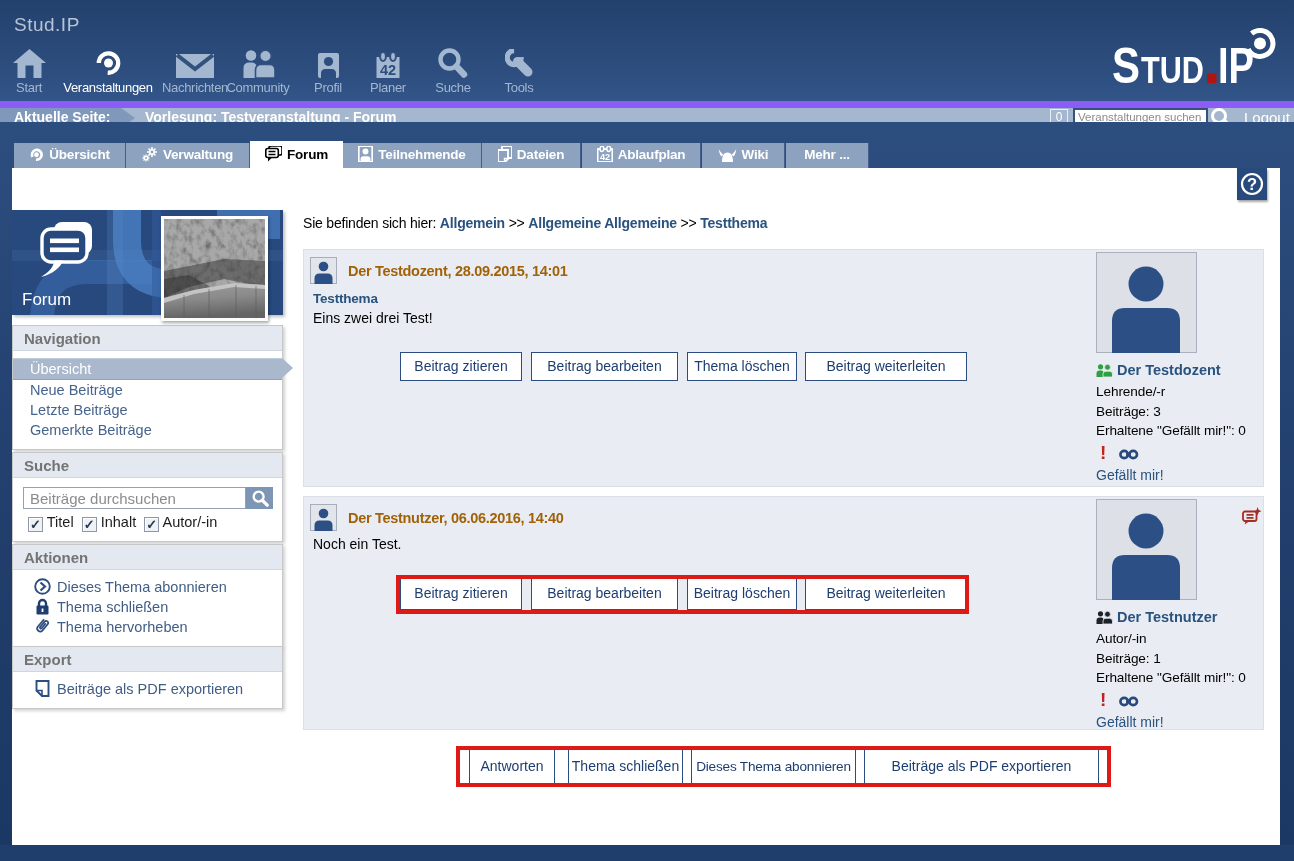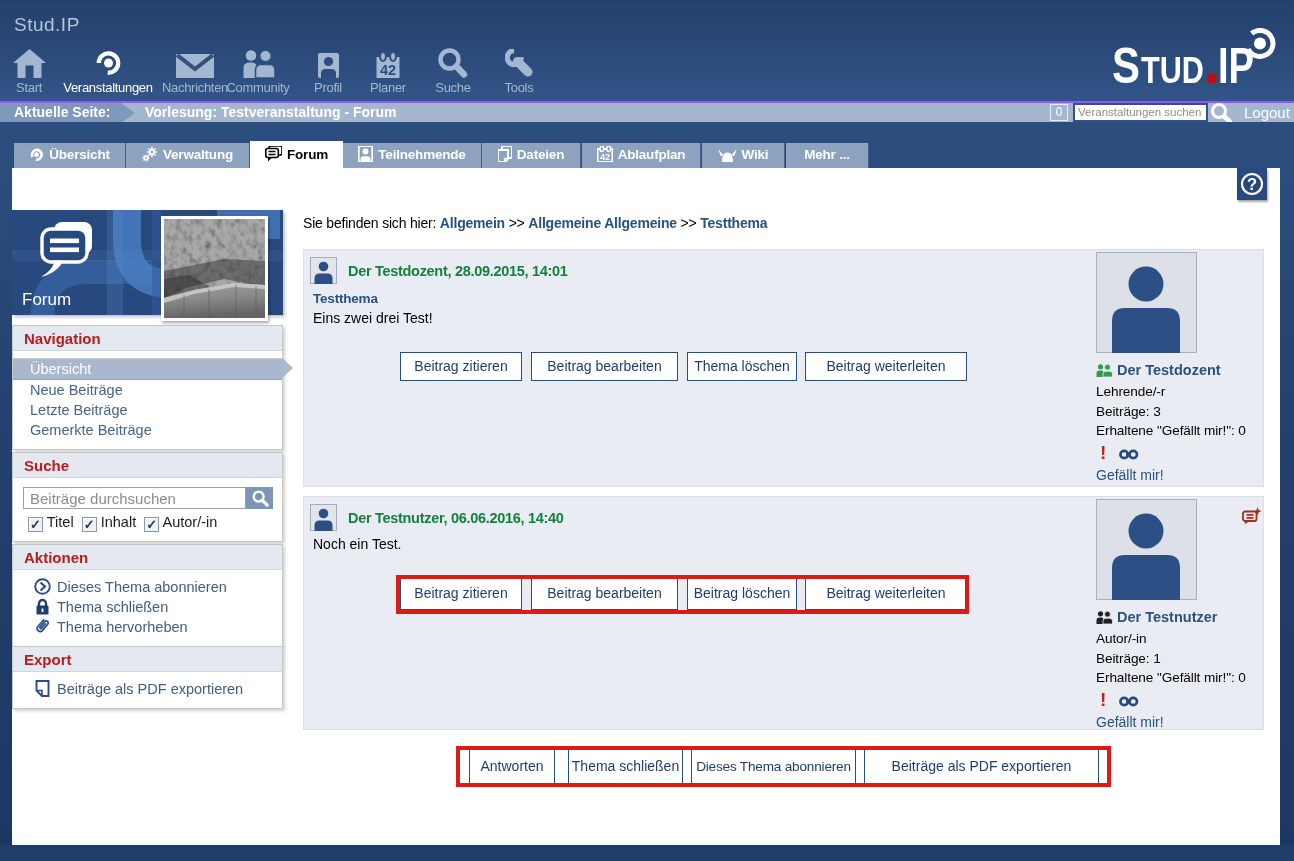--- a/index.html
+++ b/index.html
@@ -12,21 +12,21 @@
   background:linear-gradient(to bottom,#24416d 0%,#2d4e7f 58%,#36588e 90%,#34548a 94%,#233f6c 100%); }
 #brand { position:absolute; left:14px; top:14px; font-size:19px; color:#b6c4d8; letter-spacing:0.5px; font-weight:normal; }
 .navitem { position:absolute; top:45px; text-align:center; color:#a3b7d0; }
 .navitem .lbl { display:block; margin-top:2px; font-size:13px; letter-spacing:-0.3px; }
 .navitem.active { color:#ffffff; }
 .navitem svg { display:block; margin:0 auto; }
 .ibx { height:33px; display:flex; align-items:flex-end; justify-content:center; }
 
 
 #crumbbar { position:absolute; left:0; top:101px; width:1294px; height:21px;
-  background:#a5b7ce; border-top:2px solid #8b5cf6; }
+  background:#a5b7ce; border-top:7px solid #8b5cf6; }
 #crumbleft { position:absolute; left:0; top:0; width:121px; height:20px; background:#8098ba; }
 #crumbarrow { position:absolute; left:121px; top:0; width:0; height:0;
   border-left:14px solid #8098ba; border-top:10px solid transparent; border-bottom:10px solid transparent; }
 #crumbbar .ct { position:absolute; top:0; height:20px; line-height:19px; color:#ffffff; font-weight:bold; font-size:14px; }
 #zerobox { position:absolute; left:1050px; top:1px; width:18px; height:17px; border:1px solid #e8edf3; color:#fff; font-size:12px; text-align:center; line-height:15px; }
 #qsearch { position:absolute; left:1073px; top:0px; width:135px; height:19px; border:2px solid #36517c; background:#fff; color:#8c8c8c; font-size:11.5px; line-height:15px; padding-left:3px; font-family:"Liberation Sans",sans-serif; }
 #logout { position:absolute; left:1244px; top:0; color:#fff; font-size:15px; line-height:20px; }
 
 
 #page { position:absolute; left:0; top:122px; width:1294px; height:739px;
@@ -41,39 +41,39 @@
 
 #helpbtn { position:absolute; left:1237px; top:168px; width:30px; height:32px; background:#28497c; text-align:center; padding-top:4px; box-shadow:1px 2px 2px rgba(0,0,0,0.35); }
 
 
 #sidebar { position:absolute; left:12px; top:210px; width:271px; }
 #sbheader { position:absolute; left:0; top:0; width:271px; height:105px; background:#2a5190; overflow:hidden; box-shadow:2px 2px 3px rgba(0,0,0,0.25); }
 #sbphoto { position:absolute; left:149px; top:6px; width:107px; height:105px; background:#fdfdfd; padding:3px; box-shadow:1px 2px 3px rgba(0,0,0,0.35); z-index:5; }
 #forumtitle { position:absolute; left:10px; top:80px; color:#fff; font-size:17px; z-index:4; }
 #bubbleicon { position:absolute; left:28px; top:12px; z-index:4; }
 .sbbox { position:absolute; left:0; width:271px; background:#fff; border:1px solid #c8c8c8; box-shadow:2px 2px 3px rgba(0,0,0,0.18); }
-.sbhead { background:#e4e9f1; border-bottom:1px solid #cfd6e0; font-weight:bold; color:#b91c1c; font-size:15px; padding:4px 10px 4px 11px; height:25px; line-height:17px; }
+.sbhead { background:#e4e9f1; border-bottom:1px solid #cfd6e0; font-weight:bold; color:#737373; font-size:15px; padding:4px 10px 4px 11px; height:25px; line-height:17px; }
 .sbnav { padding:7px 0 9px 0; }
 .sbnav a { display:block; font-size:14.5px; color:#46648c; padding:2px 0 2px 17px; line-height:16px; text-decoration:none; }
 .sbsel { position:relative; background:#a9b8cc; border-top:1px solid #c2cdda; border-bottom:1px solid #8fa2b9; }
 .sbsel a { color:#ffffff !important; }
 .sbsel:after { content:""; position:absolute; right:-11px; top:-1px; width:0; height:0;
   border-left:11px solid #a9b8cc; border-top:10px solid transparent; border-bottom:10px solid transparent; }
 .sbact { padding:7px 0 9px 0; }
 .sbact a { display:block; font-size:14.5px; color:#3f5d85; padding:2px 0 2px 44px; line-height:16px; text-decoration:none; position:relative; }
 .sbact a svg { position:absolute; left:21px; top:1px; }
 .cb { display:inline-block; width:15px; height:15px; border:1px solid #8d97a5; background:#eef1f6; box-shadow:inset 1px 1px 0 #fff; vertical-align:-2px; text-align:center; line-height:13px; font-size:13px; color:#2c3a4d; font-weight:bold; }
 
 
 #main { position:absolute; left:303px; top:215px; width:962px; }
 #crumbs { font-size:14px; color:#000; letter-spacing:-0.2px; }
 #crumbs b { color:#29527e; }
 .post { position:absolute; left:0; width:961px; background:#e9edf3; border:1px solid #dadfe8; }
 .avatar30 { position:absolute; left:6px; top:7px; width:27px; height:27px; }
-.pname { position:absolute; left:44px; top:13px; font-size:14.5px; font-weight:bold; color:#15803d; letter-spacing:-0.3px; }
+.pname { position:absolute; left:44px; top:13px; font-size:14.5px; font-weight:bold; color:#a16207; letter-spacing:-0.3px; }
 .ptitle { position:absolute; left:9px; font-size:13.5px; font-weight:bold; color:#29527e; letter-spacing:-0.2px; }
 .pbody { position:absolute; left:9px; font-size:14px; color:#000; }
 .btnrow { position:absolute; font-size:0; }
 .btn { display:inline-block; white-space:nowrap; height:29px; line-height:27px; background:#fff; border:1px solid #2c4d7f; color:#1e3e70; font-size:14px; text-align:center; vertical-align:top; }
 .redbox { position:absolute; border:4px solid #dd1a15; }
 .ucol { position:absolute; left:792px; top:2px; width:175px; }
 .uname { font-size:14.5px; font-weight:bold; color:#29527e; margin-top:5px; line-height:17px; }
 .uname svg { vertical-align:-2px; margin-right:4px; }
 .uline { font-size:13.6px; color:#000; line-height:19.7px; white-space:nowrap; letter-spacing:-0.1px; }
 .ulike { font-size:14px; color:#29527e; line-height:20px; }

